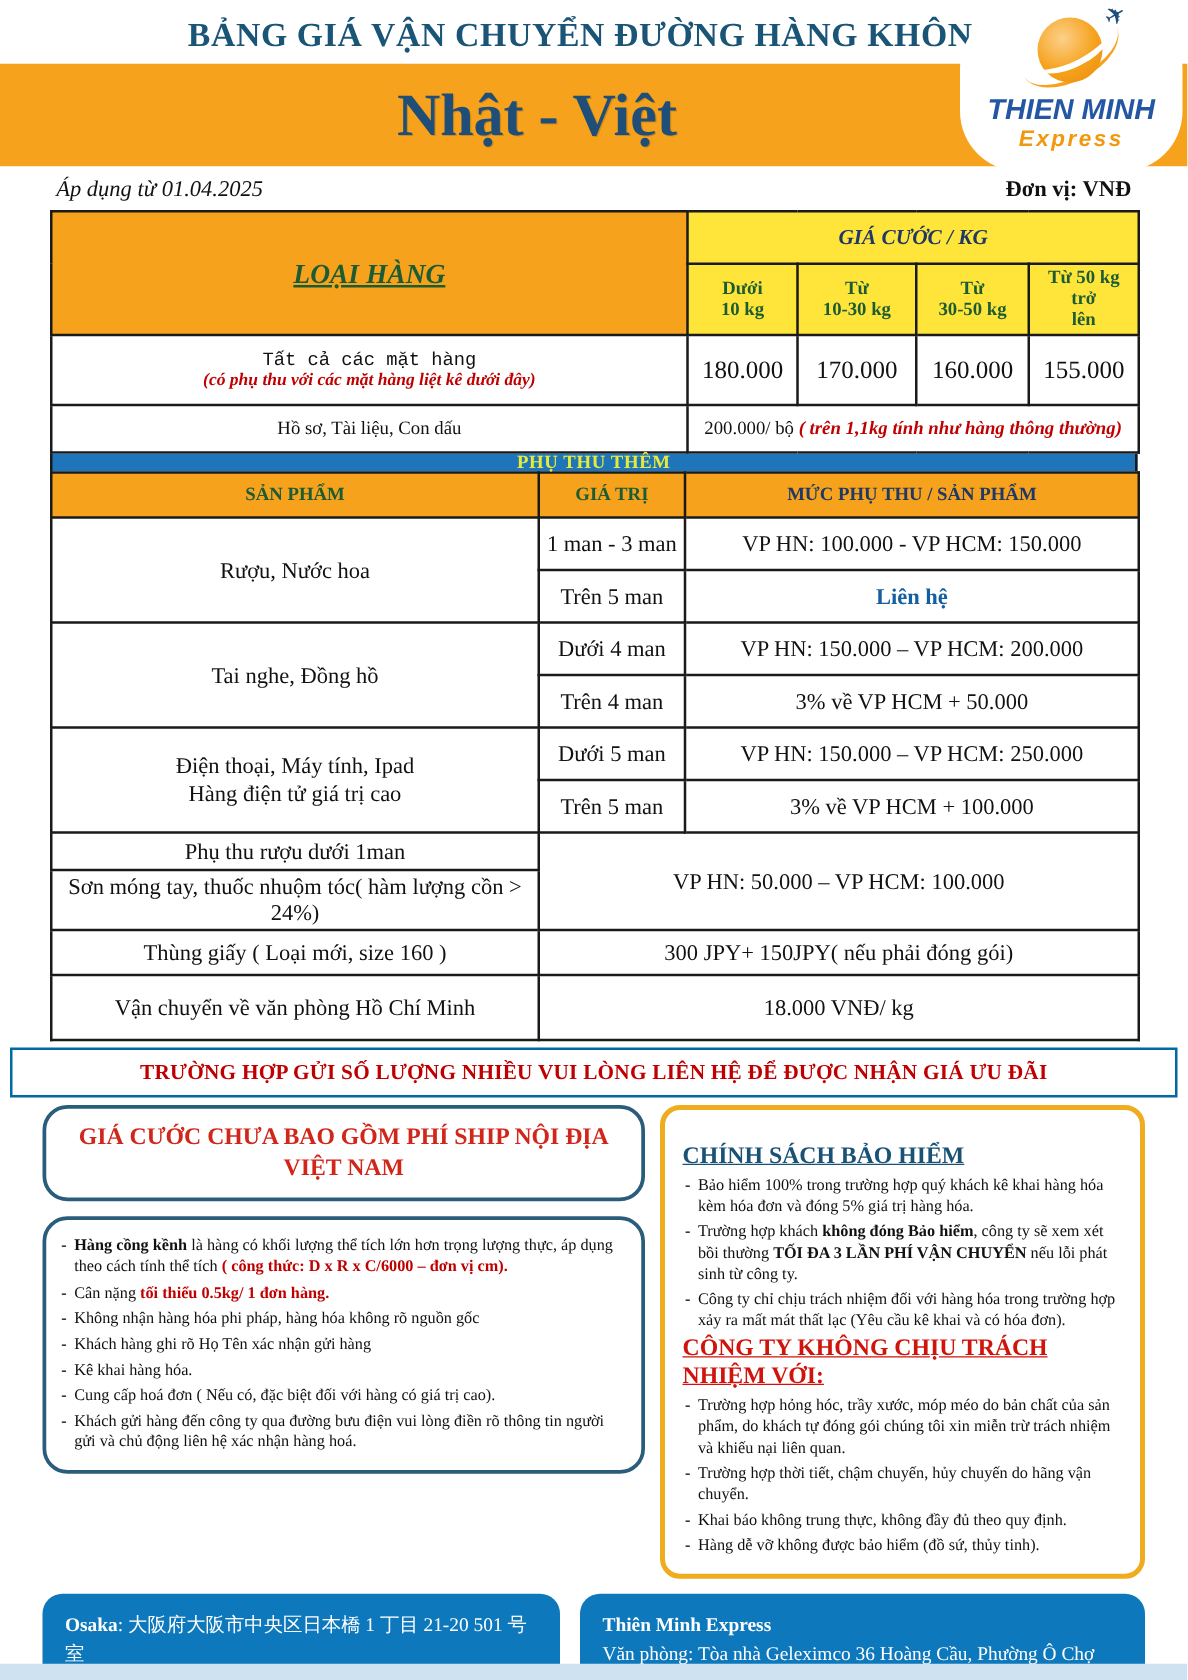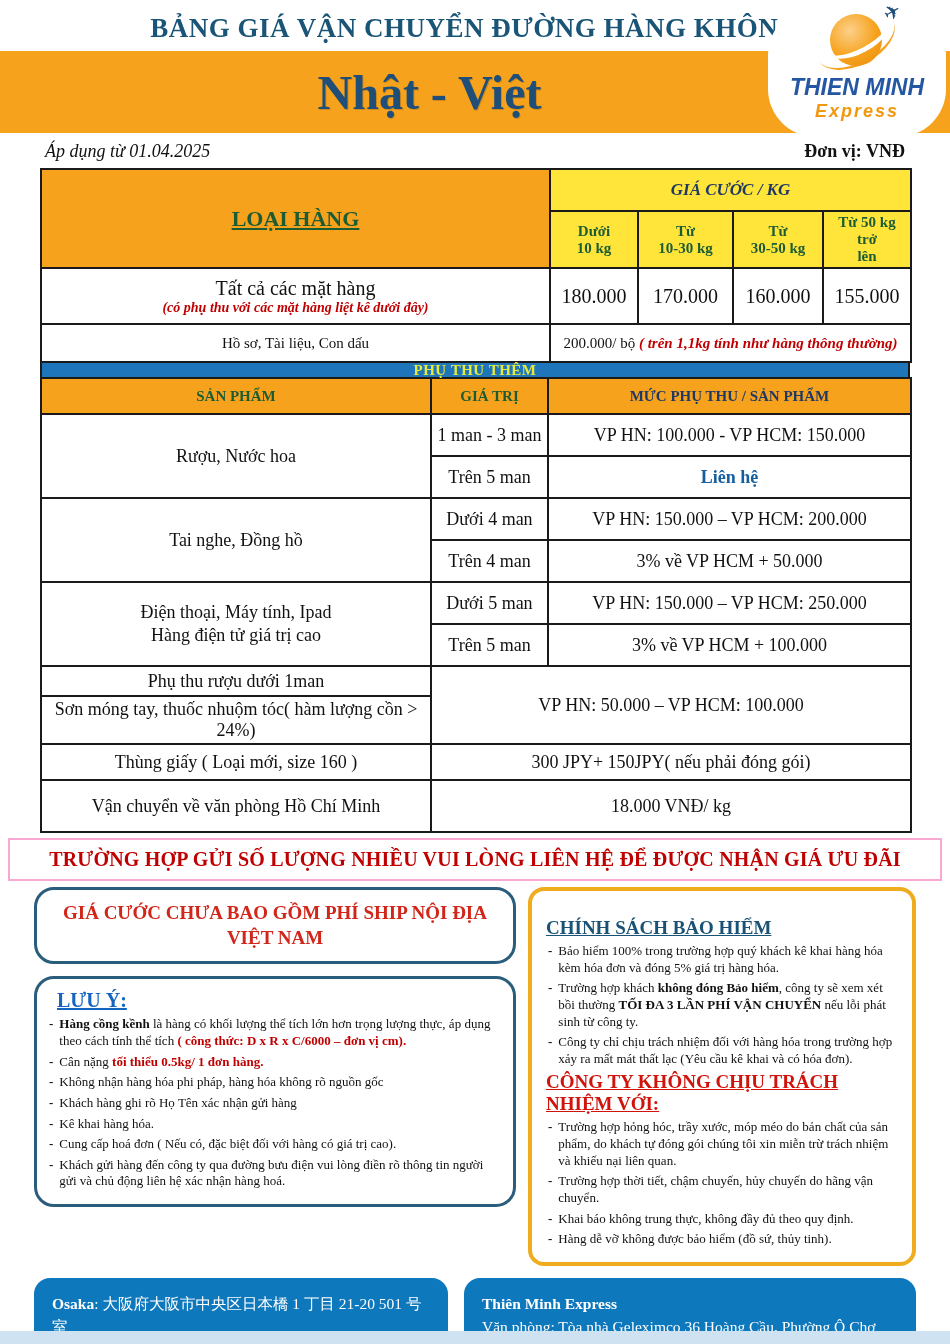--- a/index.html
+++ b/index.html
@@ -34,47 +34,47 @@
   .logo-sub  { font-family:"Liberation Sans",sans-serif; font-style:italic; font-weight:bold;
     font-size:18px; color:#f2980f; letter-spacing:2px; }
   .subline { display:flex; justify-content:space-between; align-items:baseline; margin:8px 45px 6px; }
   .apply-date { font-style:italic; font-size:18px; }
   .unit { font-weight:bold; font-size:18px; }
   
   table { border-collapse:collapse; width:870px; margin:0 40px; table-layout:fixed; }
   th,td { border:2px solid #1a1a1a; text-align:center; vertical-align:middle; padding:2px 4px; }
   .cell-orange { background:var(--orange,#F6A21C); }
   .cell-yellow { background:var(--yellow,#FFE43A); }
-  .loai-hang { font-size:22px; font-weight:bold; text-decoration:underline;
+  .loai-hang { font-size:22px; font-weight:bold; font-style:italic; text-decoration:underline;
     color:var(--green_header,#2d5a27); }
   .gia-cuoc { font-size:17px; font-weight:bold; font-style:italic; color:var(--navy,#1f3864); height:42px; }
   .wcol { font-size:15px; font-weight:bold; color:var(--green_header,#1d5c33); height:46px; white-space:pre-line; }
   .r1 { height:56px; }
-  .r1-label { font-size:20px; }
+  .r1-label { font-size:15px;font-family:Liberation Mono, monospace; }
   .r1-note { font-size:14px; font-weight:bold; font-style:italic; color:var(--red,#c00000); }
   .price-val { font-size:20px; }
   .r2 { height:38px; font-size:15px; }
   .red-it { color:var(--red,#c00000); font-weight:bold; font-style:italic; }
   .section-bar { margin:0 40px; height:14px; background:var(--blue_bar,#1e75ba);
     border:2px solid #1a1a1a; border-top:none; border-bottom:none;
     display:flex; align-items:center; justify-content:center;
     color:var(--bar_text,#e8ea3a); font-weight:bold; font-size:15px; letter-spacing:.5px; }
   .t2 th { height:36px; font-size:15px; font-weight:bold; }
   .t2 td { font-size:18px; }
   .th-green { color:var(--green_header,#1d5c33); }
   .th-navy { color:var(--navy,#1f3864); }
   .row-man td { height:42px; }
   .row-s  td { height:30px; }
   .row-m  td { height:36px; }
   .row-l  td { height:52px; }
   .lien-he { color:#155fa0; font-weight:bold; }
   .two-line { line-height:1.3; }
   
-  .bulk-banner { margin:5px 8px 0; border:2px solid #f9a8d4; padding:8px 4px; text-align:center;
-    color:var(--red,#c0140c); font-weight:bold; font-size:20px; letter-spacing:.2px; }
+  .bulk-banner { margin:5px 8px 0; border:2px solid #0369a1; padding:8px 4px; text-align:center;
+    color:var(--red,#c0140c); font-weight:bold; font-size:17px; letter-spacing:.2px; }
   .mid { display:flex; gap:12px; margin:6px 34px 0; }
   .mid-left { width:482px; flex:none; }
   .mid-right { flex:1; }
   .ship-box { border:3px solid var(--box_blue,#2a5d7c); border-radius:20px; padding:11px 8px;
     text-align:center; color:#d12619; font-weight:bold; font-size:19px; line-height:1.3; }
   .luuy-box { border:3px solid var(--box_blue,#2a5d7c); border-radius:20px; margin-top:12px; padding:8px 12px 10px 10px; }
   .luuy-heading { color:#1565c0; font-weight:bold; font-size:20px; text-decoration:underline; margin:2px 0 4px 10px; }
   .bullet { display:flex; font-size:13px; line-height:1.28; margin:4px 0; }
   .bullet::before { content:"-"; font-weight:bold; margin:0 6px 0 2px; }
   .b-bold { font-weight:bold; }
@@ -219,21 +219,20 @@
   </tr>
 </tbody>
   </table>
 
 <div class="bulk-banner">TRƯỜNG HỢP GỬI SỐ LƯỢNG NHIỀU VUI LÒNG LIÊN HỆ ĐỂ ĐƯỢC NHẬN GIÁ ƯU ĐÃI</div>
 
 <div class="mid">
   <div class="mid-left">
     <div class="ship-box">GIÁ CƯỚC CHƯA BAO GỒM PHÍ SHIP NỘI ĐỊA VIỆT NAM</div>
     <div class="luuy-box">
-      <div class="luuy-heading">LƯU Ý:</div>
       <div class="bullet">
           <span><span class="b-bold">Hàng cồng kềnh</span><span> là hàng có khối lượng thể tích lớn hơn trọng lượng thực, áp dụng theo cách tính thể tích </span><span class="b-red">( công thức: D x R x C/6000 – đơn vị cm).</span></span>
         </div>
       <div class="bullet">
           <span><span>Cân nặng </span><span class="b-red">tối thiểu 0.5kg/ 1 đơn hàng.</span></span>
         </div>
       <div class="bullet">
           <span>Không nhận hàng hóa phi pháp, hàng hóa không rõ nguồn gốc</span>
         </div>
       <div class="bullet">

